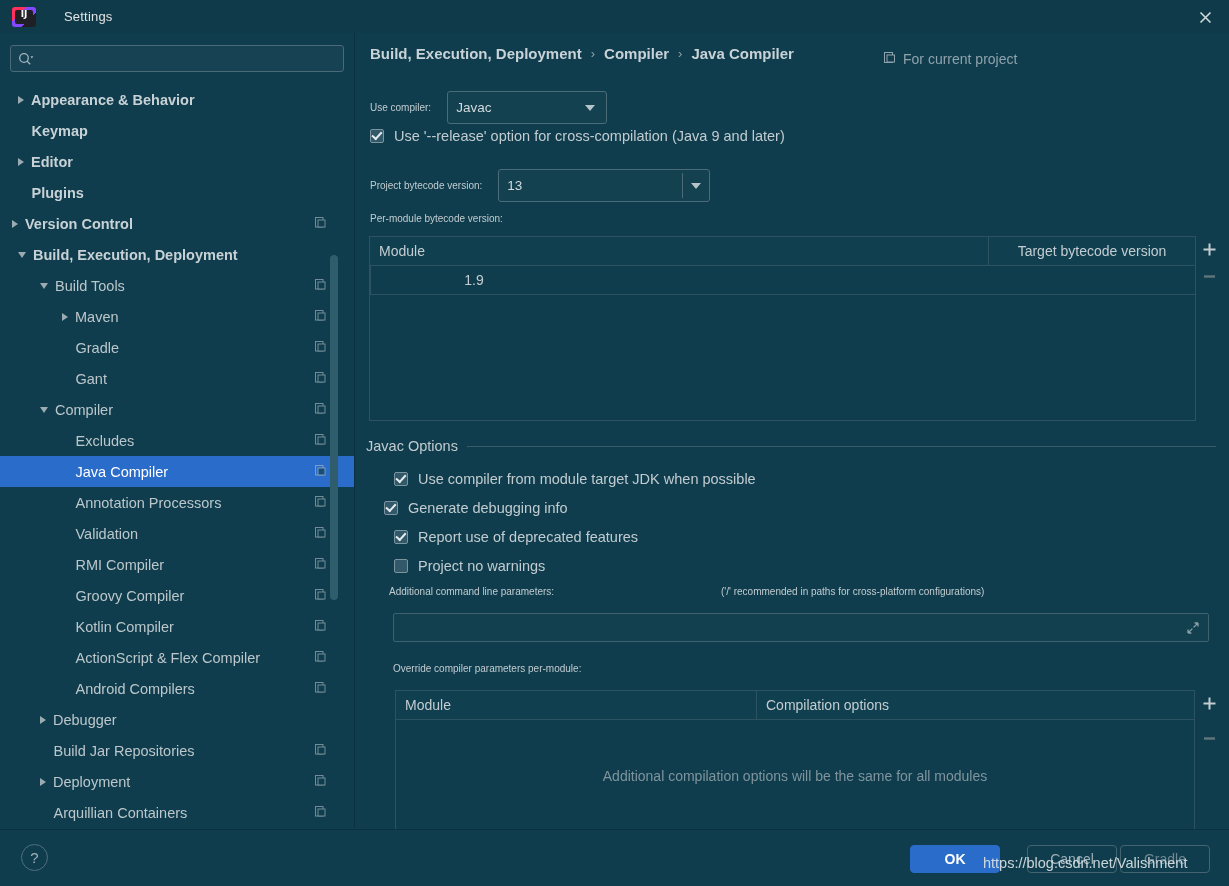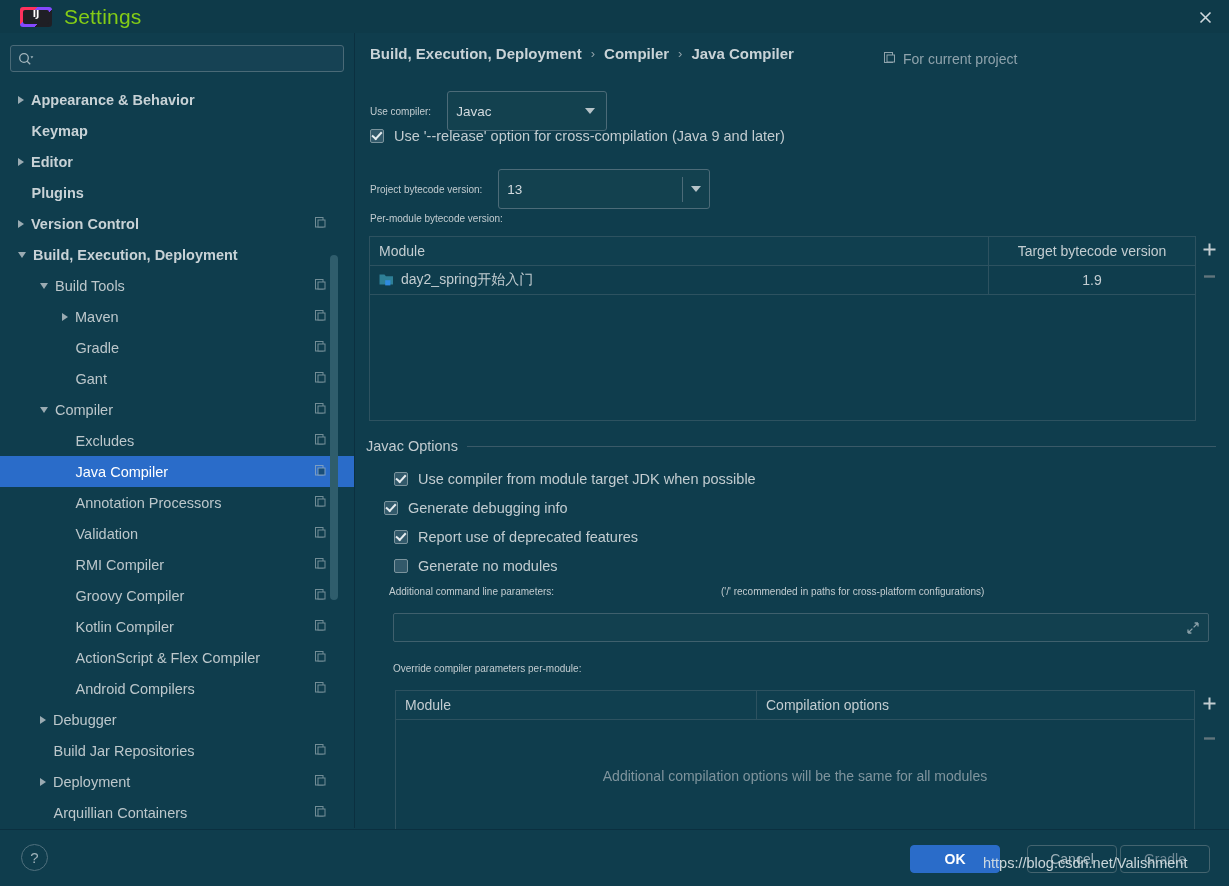--- a/index.html
+++ b/index.html
@@ -19,43 +19,43 @@
   }
 
   
   .titlebar {
     position: absolute; left: 0; top: 0;
     width: 1229px; height: 33px;
     background: #0e3a49;
     display: flex; align-items: center;
   }
   .ij-logo {
-    margin-left: 20px;
-    width: 32px; height: 20px;
+    margin-left: 12px;
+    width: 24px; height: 20px;
     position: relative; flex: none;
   }
   .ij-logo .sq {
     position: absolute; inset: 0;
     border-radius: 3px;
     background:
       linear-gradient(135deg,#fe315d 0%,#fe315d 33%,#8449ff 34%,#8449ff 66%,#1f1f25 67%,#1f1f25 100%);
   }
   .ij-logo .inner {
     position: absolute; left: 3px; top: 3px; right: 3px; bottom: 3px;
     background: #1f1f25; border-radius: 2px;
   }
   .ij-logo .ij {
     position: absolute; left: 0; top: 0; right: 0; bottom: 0;
     color: #fff; font-size: 9px; line-height: 14px;
     text-align: center; font-weight: bold;
     font-family: "DejaVu Sans", sans-serif;
   }
   .title-text {
-    margin-left: 12px;
-    font-size: 21px; color: #84cc16; letter-spacing: .2px;
+    margin-left: 28px;
+    font-size: 13px; color: #e5e5e5; letter-spacing: .2px;
   }
   .close-btn {
     position: absolute; right: 10px; top: 6px;
     width: 28px; height: 22px;
     display: flex; align-items: center; justify-content: center;
     cursor: pointer; color: #cfd8dc;
   }
   .close-btn svg { display: block; }
 
   
@@ -142,21 +142,21 @@
     position: absolute; left: 528px; top: 17px;
     display: flex; align-items: center; gap: 6px;
     color: #8fa3ac; font-size: 14px;
   }
 
   .row { position: absolute; display: flex; align-items: center; }
   .lbl { font-size: 10px; color: #c2ccd0; }
 
   .combo {
     border: 1px solid #4c6b78; border-radius: 3px;
-    background: #13414f; height: 40px;
+    background: #13414f; height: 33px;
     display: flex; align-items: center;
     color: #d2dade; font-size: 13.5px;
     cursor: pointer;
   }
   .combo .val { padding: 0 8px; flex: 1; }
   .combo .arw {
     width: 0; height: 0;
     border-top: 6px solid #b6c3c8;
     border-left: 5px solid transparent;
     border-right: 5px solid transparent;
@@ -344,21 +344,21 @@
           <span>Keymap</span>
         </div>
         <div class="tree-item bold" style="padding-left: 18px;">
           <span class="tw right"></span>
           <span>Editor</span>
         </div>
         <div class="tree-item bold" style="padding-left: 18px;">
           <span class="tw none"></span>
           <span>Plugins</span>
         </div>
-        <div class="tree-item bold" style="padding-left: 18px;">
+        <div class="tree-item bold" style="padding-left: 12px;">
           <span class="tw right"></span>
           <span>Version Control</span>
           <span class="copy-ic"><svg width="12" height="13" viewBox="0 0 12 13">
               <rect x="0.5" y="1.5" width="7.5" height="9.5" fill="none" stroke="#a8b8be"></rect>
               <rect x="3" y="4" width="7" height="7" fill="#0f3d4d" stroke="#a8b8be"></rect>
             </svg></span>
         </div>
         <div class="tree-item bold" style="padding-left: 18px;">
           <span class="tw down"></span>
           <span>Build, Execution, Deployment</span>
@@ -556,29 +556,20 @@
     <div class="row" style="left:14px; top:180px;">
       <span class="lbl">Per-module bytecode version:</span>
     </div>
 
     <div class="tbl" style="left:13px; top:203px; width:827px; height:185px;">
       <div class="thead">
         <div class="th" style="width:618px;">Module</div>
         <div class="th div c" style="width:207px;">Target bytecode version</div>
       </div>
       <div class="trow">
-        <div class="td" style="width:618px;">
-          <span class="mod-ic">
-            <svg width="15" height="14" viewBox="0 0 15 14">
-              <path d="M0.5 2.5 h5 l1.4 1.8 h7.1 v8.2 h-13.5 z" fill="#2e7f96"></path>
-              <rect x="6.2" y="8.2" width="5.2" height="5.2" fill="#2f8ae0"></rect>
-            </svg>
-          </span>
-          <span>day2_spring开始入门</span>
-        </div>
         <div class="td div c" style="width:207px;">1.9</div>
       </div>
     </div>
 
     <div class="plusminus" style="left:840px; top:203px;">
       <div class="pm-btn">
         <svg width="15" height="15" viewBox="0 0 15 15">
           <path d="M7.5 1.5 V13.5 M1.5 7.5 H13.5" stroke="#c3cdd1" stroke-width="2"></path>
         </svg>
       </div>
@@ -601,21 +592,21 @@
     <div class="row" style="left:28px; top:467px;">
       <span class="cb checked"></span>
       <span class="cb-label">Generate debugging info</span>
     </div>
     <div class="row" style="left:38px; top:496px;">
       <span class="cb checked"></span>
       <span class="cb-label">Report use of deprecated features</span>
     </div>
     <div class="row" style="left:38px; top:525px;">
       <span class="cb"></span>
-      <span class="cb-label">Generate no modules</span>
+      <span class="cb-label">Project no warnings</span>
     </div>
 
     <div class="row" style="left:33px; top:553px;">
       <span class="lbl">Additional command line parameters:</span>
     </div>
     <div class="row" style="left:365px; top:553px;">
       <span class="lbl">('/' recommended in paths for cross-platform configurations)</span>
     </div>
 
     <div class="txtfield" style="left:37px; top:580px; width:816px; height:29px;">

